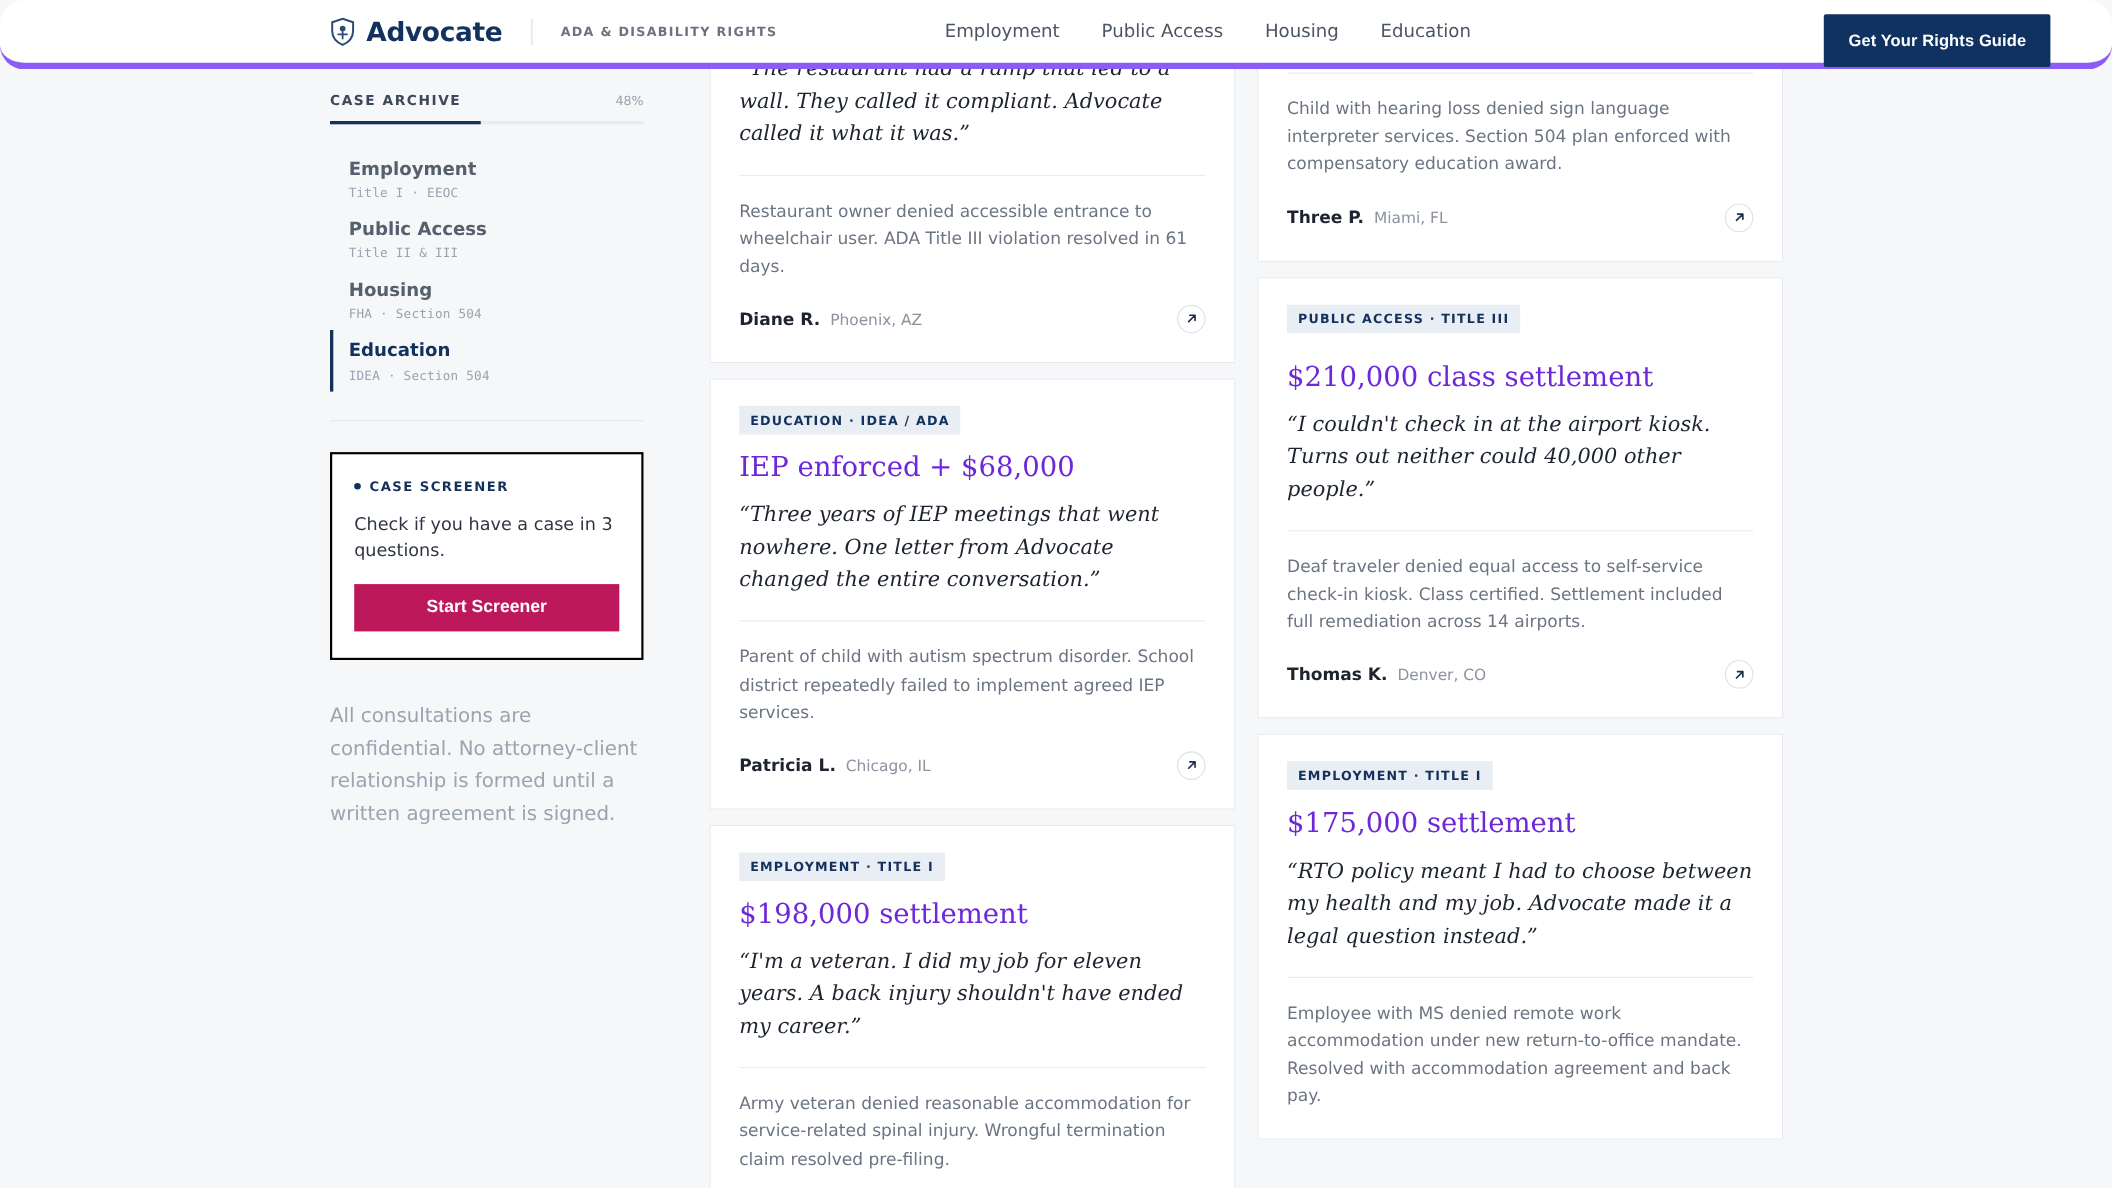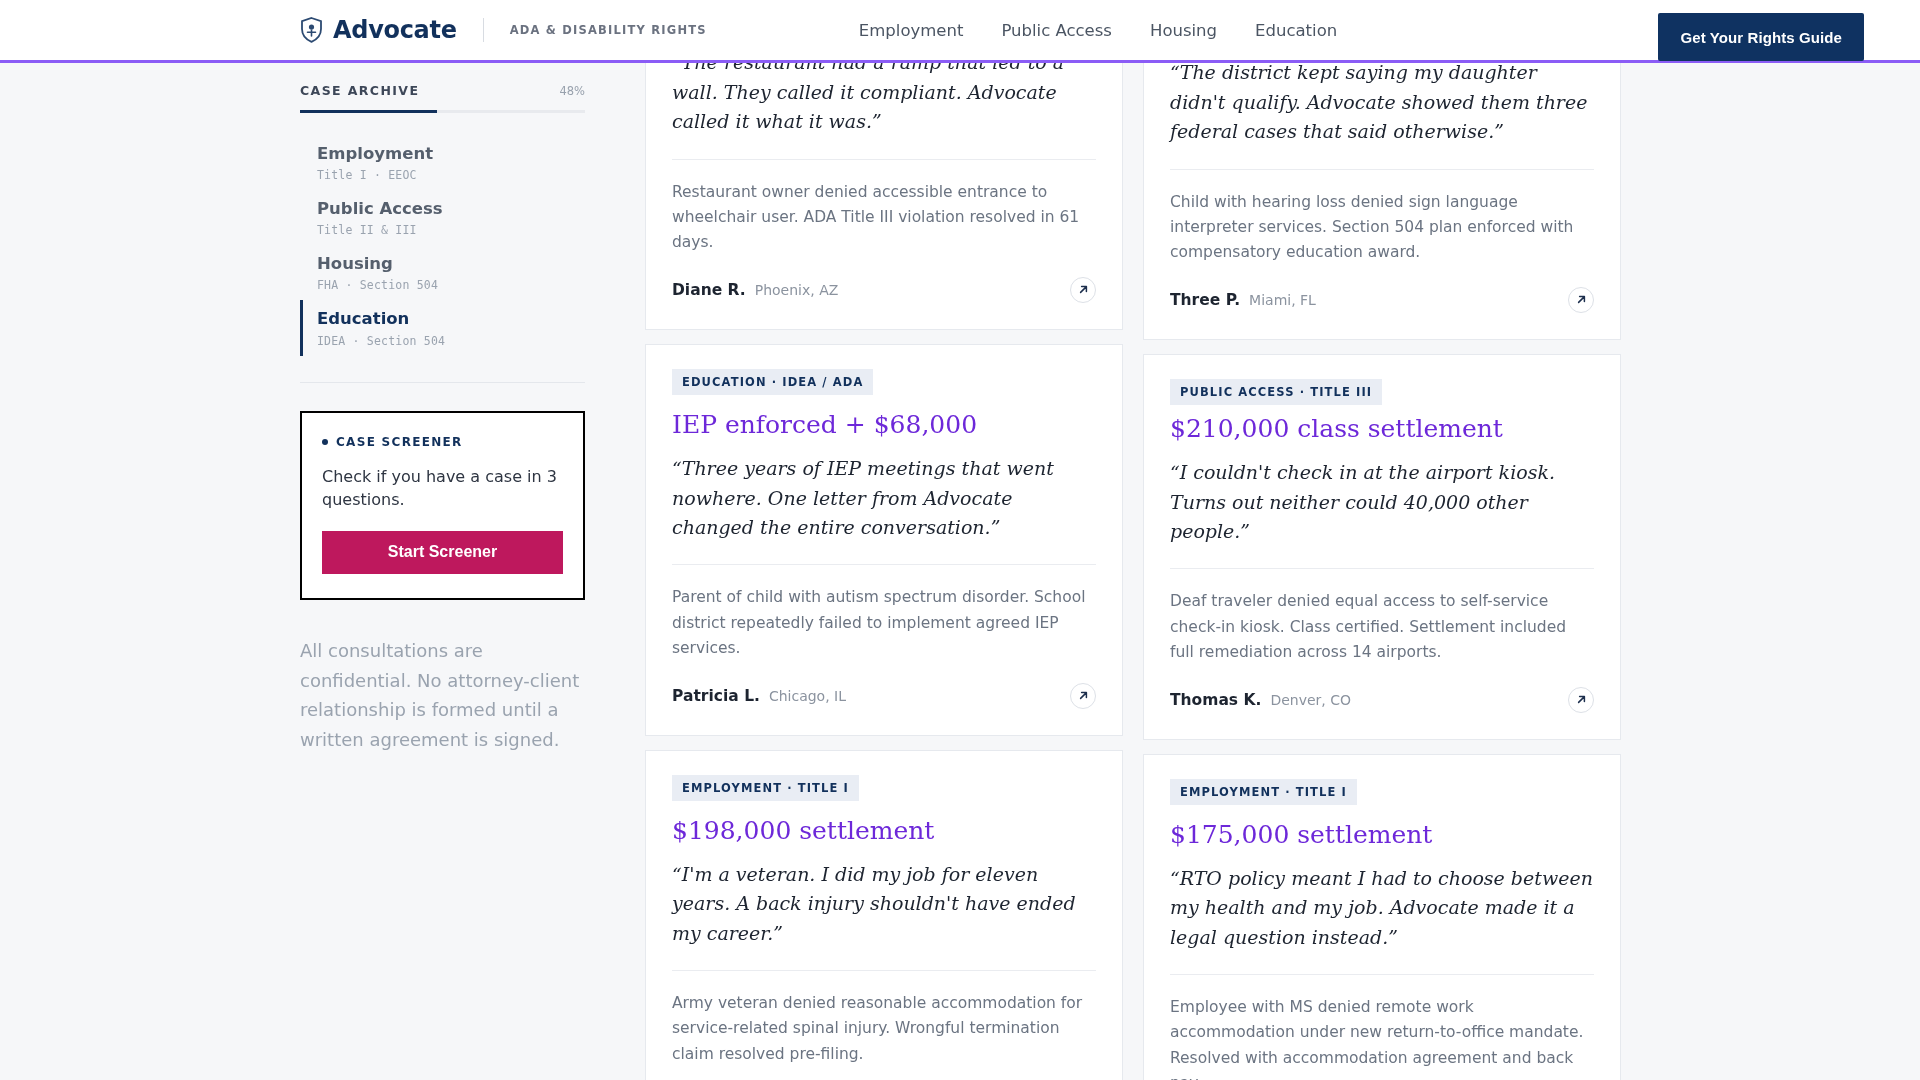--- a/index.html
+++ b/index.html
@@ -9,23 +9,24 @@
     font-family: "DejaVu Sans", sans-serif;
     overflow: hidden;
   }
   body { position: relative; }
 
   
   .header {
     position: absolute; top: 0; left: 0;
     width: 1920px; height: 63px;
     background: #ffffff;
-    border-bottom: 3px solid #8b5cf6;
+    border-bottom: 6px solid #8b5cf6;
     display: flex; align-items: center;
     z-index: 40;
+    border-radius: 22px;
   }
   .brand { display: flex; align-items: center; gap: 10px; margin-left: 300px; }
   .shield-icon { width: 23px; height: 26px; display: block; }
   .brand-name {
     font-family: "DejaVu Sans", sans-serif;
     font-size: 24px; font-weight: 700; color: #12315c; letter-spacing: -0.3px;
   }
   .brand-div { width: 1px; height: 24px; background: #d8dce2; margin: 0 16px; }
   .brand-tag {
     font-size: 11.5px; font-weight: 700; color: #6b7280;
@@ -124,21 +125,21 @@
     background: #e9edf4; color: #12315c;
     font-size: 11.5px; font-weight: 700; letter-spacing: 1.1px;
     padding: 6px 10px;
     white-space: nowrap;
   }
   .amount {
     font-family: "DejaVu Serif", serif;
     font-size: 25px; color: #6d28d9; line-height: 1.25;
     white-space: nowrap;
   }
-  .card-top.stacked .amount { display: block; margin-top: 8px; white-space: normal; }
+  .card-top.stacked .amount { display: block; margin-top: 24px; white-space: normal; }
   .quote {
     font-family: "DejaVu Serif", serif;
     font-style: italic;
     font-size: 19px; color: #1d2430; line-height: 1.55;
     margin-top: 14px;
   }
   .divider { height: 1px; background: #eaecf0; margin: 22px 0 20px 0; }
   .summary {
     font-size: 15.5px; color: #6b7482; line-height: 1.62;
   }
@@ -278,21 +279,20 @@
         <div class="quote">“I'm a veteran. I did my job for eleven years. A back injury shouldn't have ended my career.”</div>
         <div class="divider"></div>
         <div class="summary">Army veteran denied reasonable accommodation for service-related spinal injury. Wrongful termination claim resolved pre-filing.</div>
       </div>
     </div>
   <div class="col col-right" id="col-right" style="top: -12px;">
       <div class="card">
         <div class="card-top">
           <span class="amount">$92,000 + placement change</span>
         </div>
-        <div class="quote">“The district kept saying my daughter didn't qualify. Advocate showed them three federal cases that said otherwise.”</div>
         <div class="divider"></div>
         <div class="summary">Child with hearing loss denied sign language interpreter services. Section 504 plan enforced with compensatory education award.</div>
         <div class="card-foot">
           <div class="who">
             <span class="who-name">Three P.</span>
             <span class="who-loc">Miami, FL</span>
           </div>
           <div class="arrow-btn">
             <svg width="11" height="11" viewBox="0 0 11 11">
               <path d="M2.6 8.4 L8.4 2.6 M3.6 2.6 h4.8 v4.8" fill="none" stroke="#1d2f4d" stroke-width="1.5" stroke-linecap="round" stroke-linejoin="round"></path>

